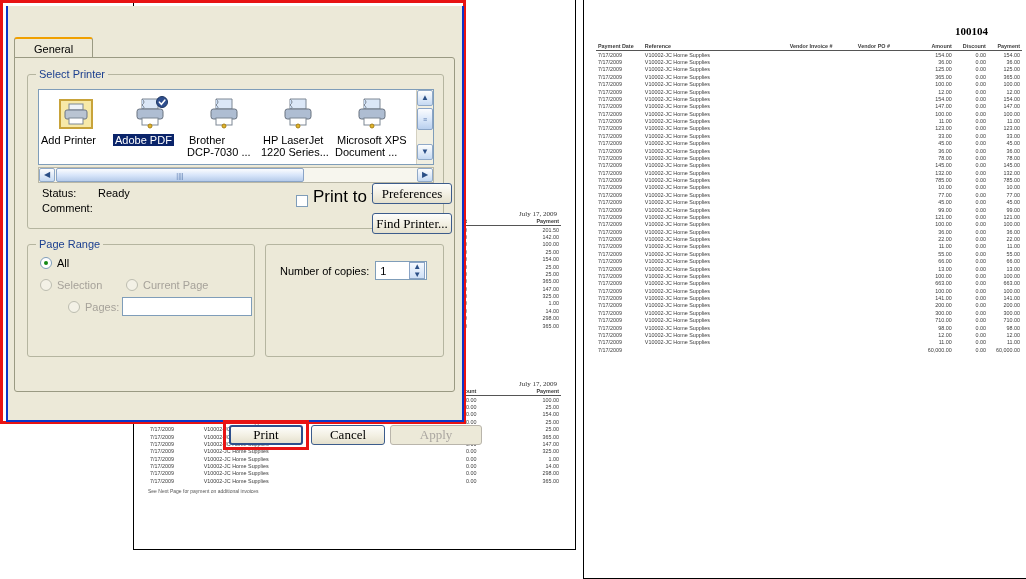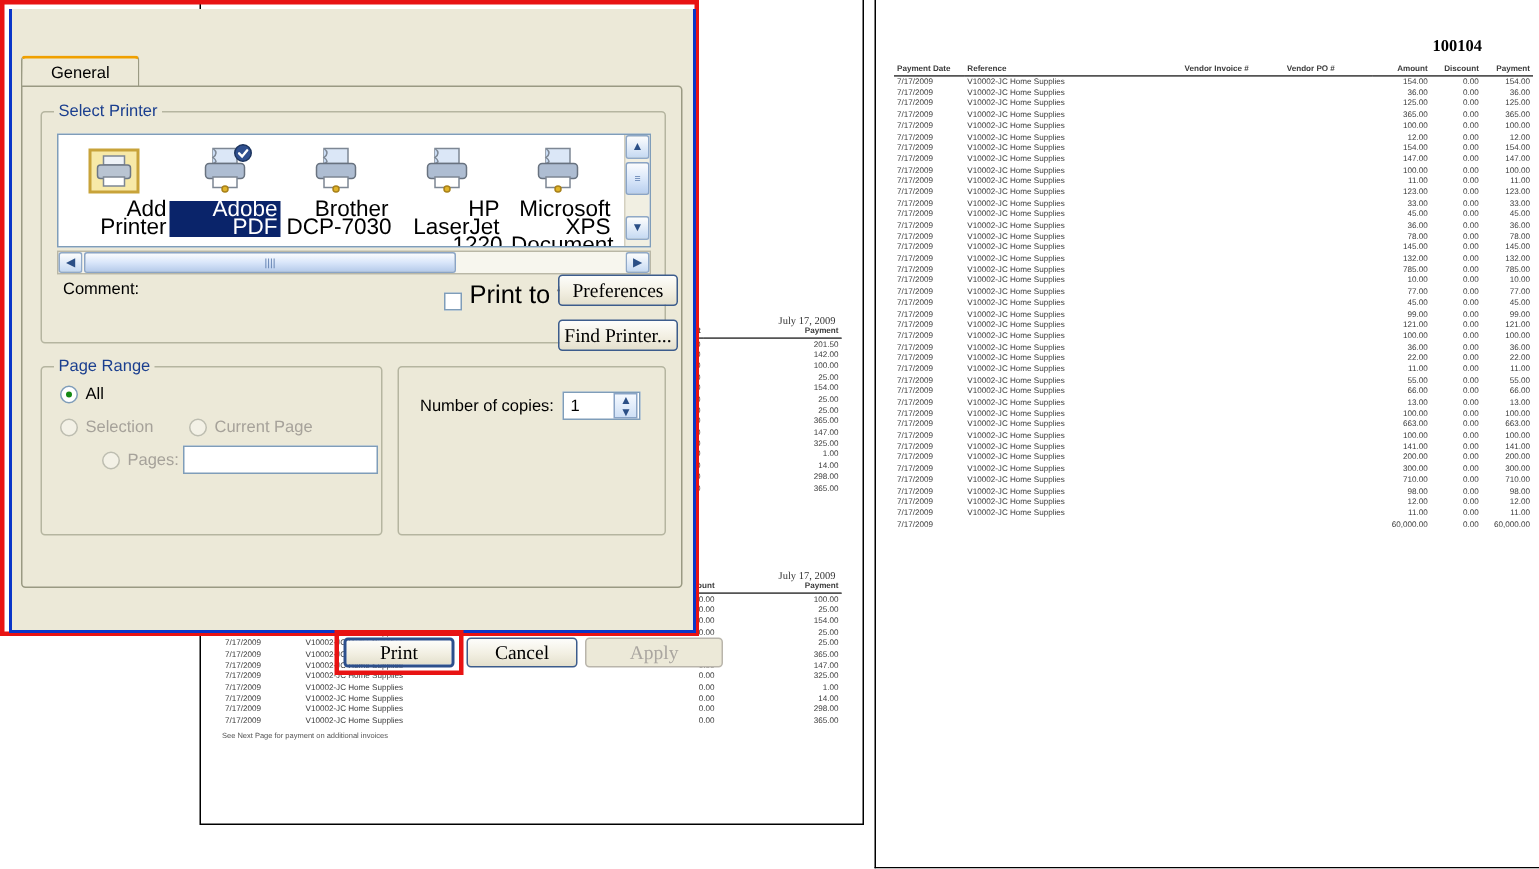--- a/index.html
+++ b/index.html
@@ -82,21 +82,21 @@
     color:#1b3f8f;font-size:11px;}
 
   #grp-printer{left:12px;top:16px;width:417px;height:155px;padding-left:21px;}
   #grp-range{left:12px;top:186px;width:228px;height:113px;}
   #grp-copies{left:250px;top:186px;width:179px;height:113px;}
 
   
   #printer-list{position:absolute;left:10px;top:14px;width:396px;height:76px;
     background:#fff;border:1px solid #7f9db9;box-sizing:border-box;overflow:hidden;}
   .printers{position:absolute;left:0;top:2px;display:flex;}
-  .printer{width:74px;text-align:right;font-size:15px;line-height:12px;}
+  .printer{width:74px;text-align:left;font-size:11px;line-height:12px;}
   .printer .pname{display:inline-block;padding:0 2px;}
   .printer.selected .pname{background:#0a246a;color:#fff;}
   .picon{height:40px;display:flex;align-items:flex-end;justify-content:center;margin-bottom:2px;}
 
   
   #lv-vscroll{position:absolute;right:0;top:0;width:16px;height:74px;background:#f1efe2;border-left:1px solid #d4d0c0;}
   .sb-btn{width:16px;height:16px;box-sizing:border-box;
     background:linear-gradient(180deg,#fdfdfd,#dfeaf8 55%,#c5d9f2);
     border:1px solid #90a9c8;border-radius:2px;display:flex;align-items:center;justify-content:center;}
   .sb-thumb{width:16px;height:22px;box-sizing:border-box;margin-top:2px;
@@ -861,20 +861,24 @@
                 <span class="grip">||||</span>
               </div>
           </div>
           <div class="sb-btn" style="height:14px;border-radius:2px;">
               <span class="arrow">▶</span>
             </div>
         </div>
 
         <div id="status-block">
           <div class="srow">
+            <span class="slabel">Status:</span>
+            <span class="sval">Ready</span>
+          </div>
+          <div class="srow">
             <span class="slabel">Comment:</span>
             <span class="sval"></span>
           </div>
         </div>
 
         <div id="print-to-file">
           <span class="chk"></span>
           <span>Print to file</span>
         </div>
 

